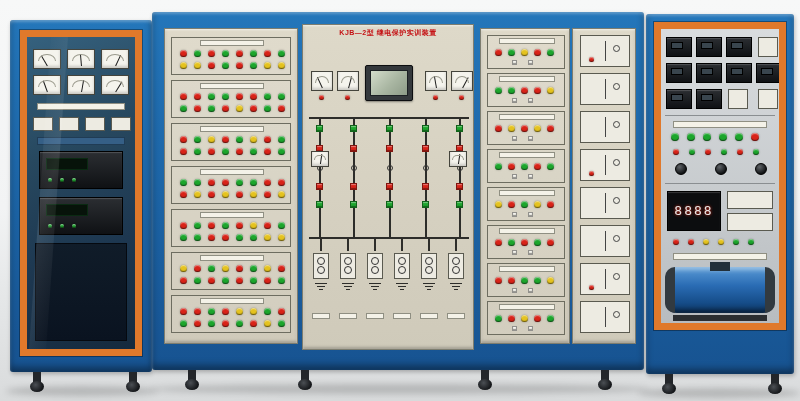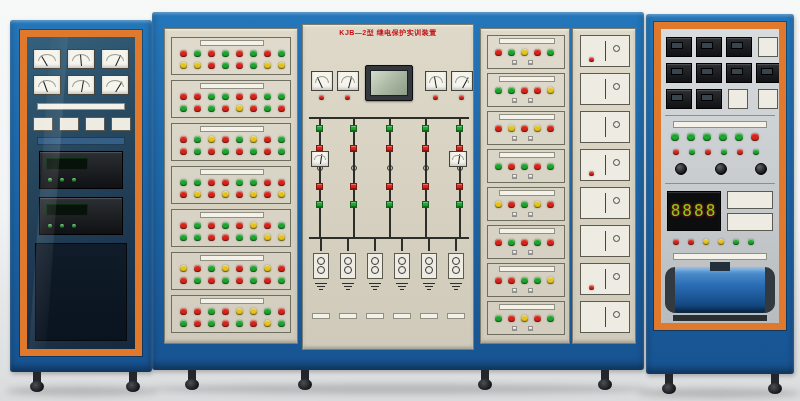--- a/index.html
+++ b/index.html
@@ -31,22 +31,22 @@
   .meter { position: absolute; background: #f5f4ed; border: 1px solid #44443c; overflow: hidden;
            box-shadow: inset 0 -2px 3px rgba(0,0,0,.18); }
   .needle { position: absolute; left: 50%; bottom: 2px; width: 1px; height: 68%; background: #1c1c1c; transform-origin: bottom center; }
   .module { position: absolute; background: linear-gradient(180deg,#2b2e32,#0f1114);
             border: 1px solid #000; box-shadow: inset 0 1px 1px rgba(255,255,255,.18); overflow: hidden; }
   .whitebox { position: absolute; background: #edebe2; border: 1px solid #5a5a50; }
   .knob { position: absolute; width: 12px; height: 12px; border-radius: 50%;
           background: radial-gradient(circle at 35% 30%,#606468,#121416 70%); border: 1px solid #000; }
   .mimic-title { position: absolute; left: 0; top: 3px; width: 100%; text-align: center;
                  color: #c40f12; font-size: 7px; font-weight: bold; letter-spacing: .5px; }
-  .digits { position: absolute; inset: 0; font-family: "DejaVu Sans Mono", monospace; color: #84cc16;
-            font-size: 16px; letter-spacing: 2px; text-align: center; line-height: 38px;
+  .digits { position: absolute; inset: 0; font-family: "DejaVu Sans Mono", monospace; color: #e5e5e5;
+            font-size: 13px; letter-spacing: 2px; text-align: center; line-height: 38px;
             text-shadow: 0 0 3px rgba(255,45,20,.9); }
   .caster-leg { position: absolute; width: 8px; height: 11px; background: #23262a; }
   .caster-wheel { position: absolute; width: 14px; height: 11px; border-radius: 50%;
                   background: radial-gradient(circle at 40% 35%,#4b4f54,#141619 70%); }
   .hmi { position: absolute; background: #34383c; border: 1px solid #0d0e10; border-radius: 2px;
          box-shadow: 0 1px 2px rgba(0,0,0,.4); }
   .hmi-screen { position: absolute; inset: 4px; border: 1px solid #1c2024;
                 background: linear-gradient(135deg,#d3dccb 0%,#a9b6a2 55%,#8d9b88 100%); }
 </style>
 </head>

